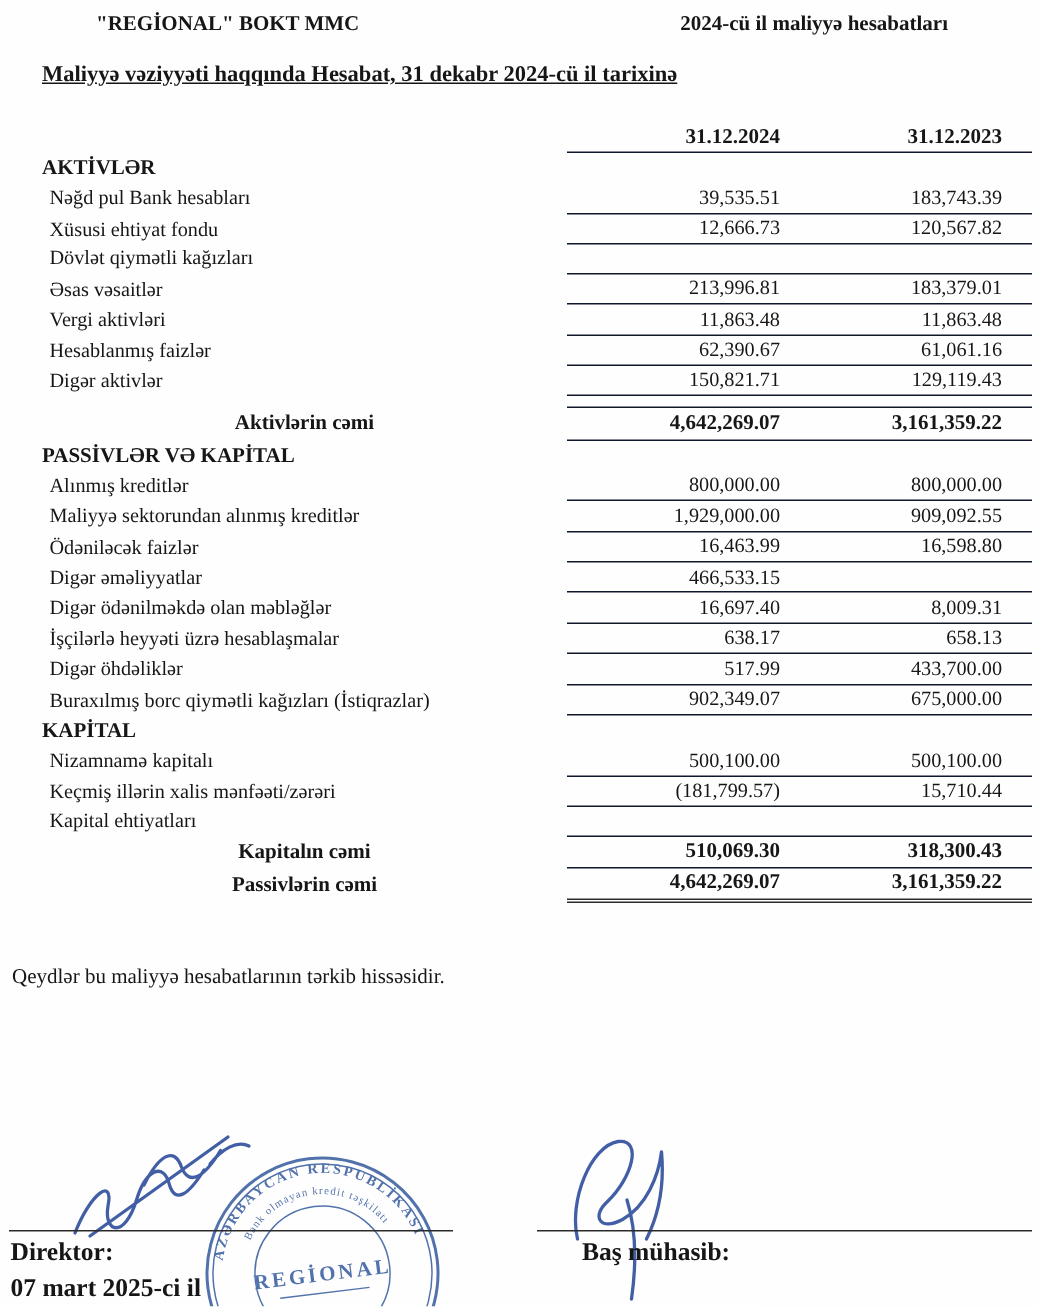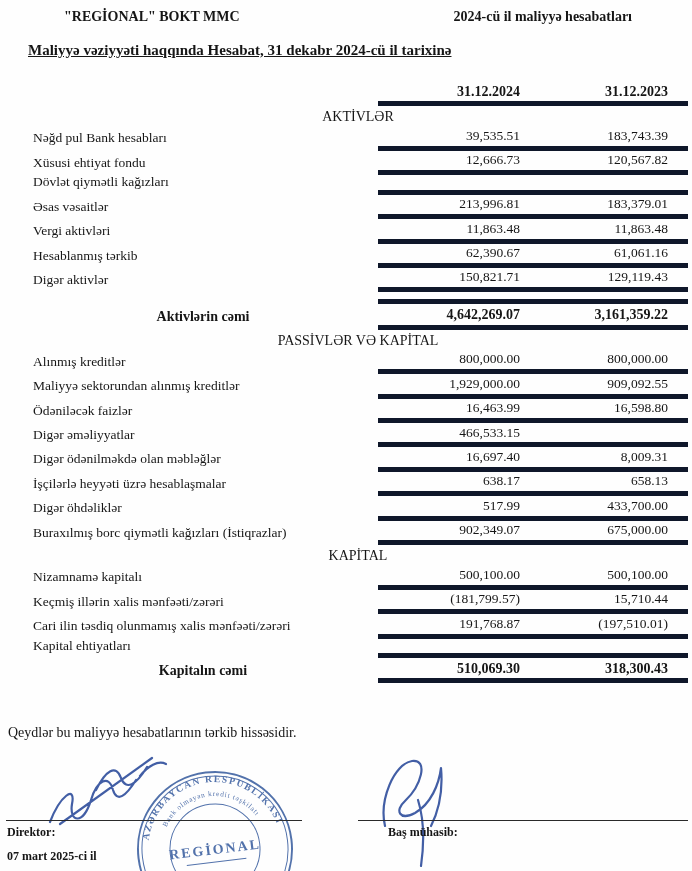--- a/index.html
+++ b/index.html
@@ -33,43 +33,43 @@
     border-collapse: collapse;
     font-size: 13.5px;
   }
   table.report td, table.report th { padding: 1.5px 0; vertical-align: bottom; line-height: 1.22; }
   col.c-label { width: 350px; }
   col.c-v1 { width: 150px; }
   col.c-v2 { width: 160px; }
   .val-cell { text-align: right; }
   .v1 { padding-right: 8px !important; }
   .v2 { padding-right: 20px !important; }
-  .u { border-bottom: 5px solid #0f172a; }
+  .u { border-bottom: 1px solid #0f172a; }
   .col-head { font-weight: bold; font-size: 14px; }
   .label-cell { padding-left: 5px !important; }
-  .section-cell { text-align: center; font-weight: normal; font-size: 14px; padding: 2px 0 1px 0 !important; }
+  .section-cell { font-weight: bold; font-size: 14px; padding: 2px 0 1px 0 !important; }
   .row-boldwrap .label-cell,
   .row-total .label-cell,
   .row-total-final .label-cell { font-weight: bold; text-align: center; font-size: 14px; padding-left: 0 !important; }
   .row-boldwrap .val-cell,
   .row-total .val-cell,
   .row-total-final .val-cell { font-weight: bold; font-size: 14px; }
   .row-total-final .val-cell { border-bottom: 3px double #2c2c2c; }
   .row-spacer td { height: 7px; padding: 0 !important; }
   
   .footnote {
     margin: 42px 0 0 8px;
     font-size: 14px;
   }
   
   .sig-zone { position: absolute; left: 0; top: 0; width: 692px; height: 871px; pointer-events: none; }
   .sig-line { position: absolute; border-top: 1.5px solid #2a2a2a; }
   .sig-line.left { left: 6px; top: 820px; width: 296px; }
   .sig-line.right { left: 358px; top: 820px; width: 330px; }
-  .sig-label { position: absolute; font-weight: bold; font-size: 12px; }
+  .sig-label { position: absolute; font-weight: bold; font-size: 17px; }
   .lbl-director { left: 7px; top: 825px; }
   .lbl-date { left: 7px; top: 849px; }
   .lbl-accountant { left: 388px; top: 825px; }
   
   .stamp {
     position: absolute;
     left: 130px;
     top: 764px;
     opacity: 0.88;
     transform: rotate(-7deg);
@@ -133,21 +133,21 @@
           <td class="label-cell">Əsas vəsaitlər</td>
           <td class="val-cell v1 u">213,996.81</td>
           <td class="val-cell v2 u">183,379.01</td>
         </tr>
         <tr class="row-normal">
           <td class="label-cell">Vergi aktivləri</td>
           <td class="val-cell v1 u">11,863.48</td>
           <td class="val-cell v2 u">11,863.48</td>
         </tr>
         <tr class="row-normal">
-          <td class="label-cell">Hesablanmış tərkib</td>
+          <td class="label-cell">Hesablanmış faizlər</td>
           <td class="val-cell v1 u">62,390.67</td>
           <td class="val-cell v2 u">61,061.16</td>
         </tr>
         <tr class="row-normal">
           <td class="label-cell">Digər aktivlər</td>
           <td class="val-cell v1 u">150,821.71</td>
           <td class="val-cell v2 u">129,119.43</td>
         </tr>
         <tr class="row-spacer">
           <td></td>
@@ -209,33 +209,33 @@
           <td class="label-cell">Nizamnamə kapitalı</td>
           <td class="val-cell v1 u">500,100.00</td>
           <td class="val-cell v2 u">500,100.00</td>
         </tr>
         <tr class="row-normal">
           <td class="label-cell">Keçmiş illərin xalis mənfəəti/zərəri</td>
           <td class="val-cell v1 u">(181,799.57)</td>
           <td class="val-cell v2 u">15,710.44</td>
         </tr>
         <tr class="row-normal">
-          <td class="label-cell">Cari ilin təsdiq olunmamış xalis mənfəəti/zərəri</td>
-          <td class="val-cell v1 u">191,768.87</td>
-          <td class="val-cell v2 u">(197,510.01)</td>
-        </tr>
-        <tr class="row-normal">
           <td class="label-cell">Kapital ehtiyatları</td>
           <td class="val-cell v1 u"></td>
           <td class="val-cell v2 u"></td>
         </tr>
         <tr class="row-total">
           <td class="label-cell">Kapitalın cəmi</td>
           <td class="val-cell v1 u">510,069.30</td>
           <td class="val-cell v2 u">318,300.43</td>
+        </tr>
+        <tr class="row-total-final">
+          <td class="label-cell">Passivlərin cəmi</td>
+          <td class="val-cell v1 u">4,642,269.07</td>
+          <td class="val-cell v2 u">3,161,359.22</td>
         </tr>
       </tbody>
   </table>
 
   <div class="footnote">Qeydlər bu maliyyə hesabatlarının tərkib hissəsidir.</div>
 
   <div class="sig-zone">
 
     <svg class="ink" width="692" height="131" viewBox="0 0 692 131">
       <path d="M 50 82 C 60 56, 76 44, 72 64 C 69 82, 83 86, 91 60 C 97 40, 109 34, 113 50 C 117 63, 126 56, 136 40 M 60 84 L 152 18 M 96 50 C 106 30, 116 24, 121 38 C 126 51, 136 45, 147 27 M 140 36 C 148 26, 158 20, 166 24"></path>

